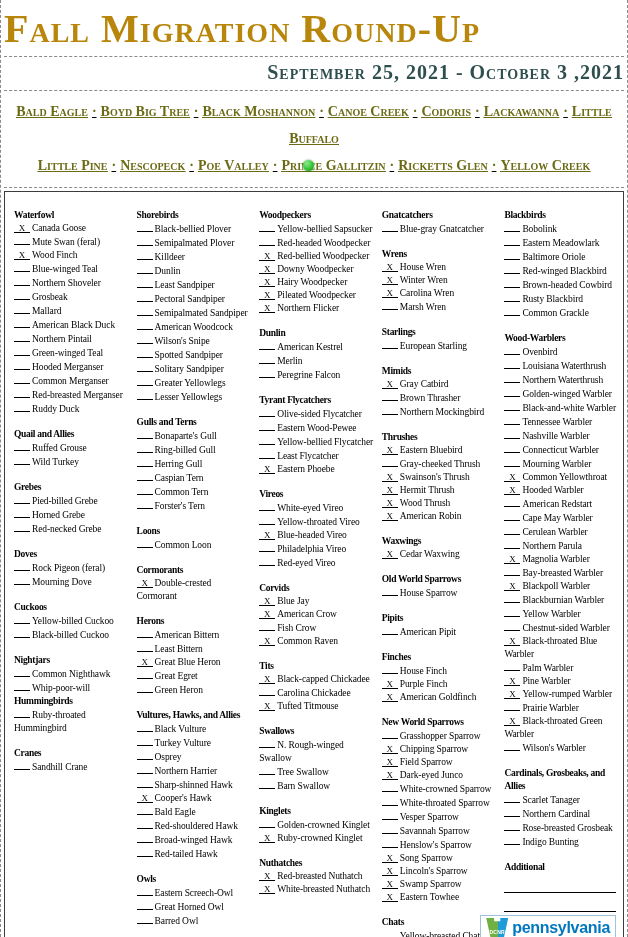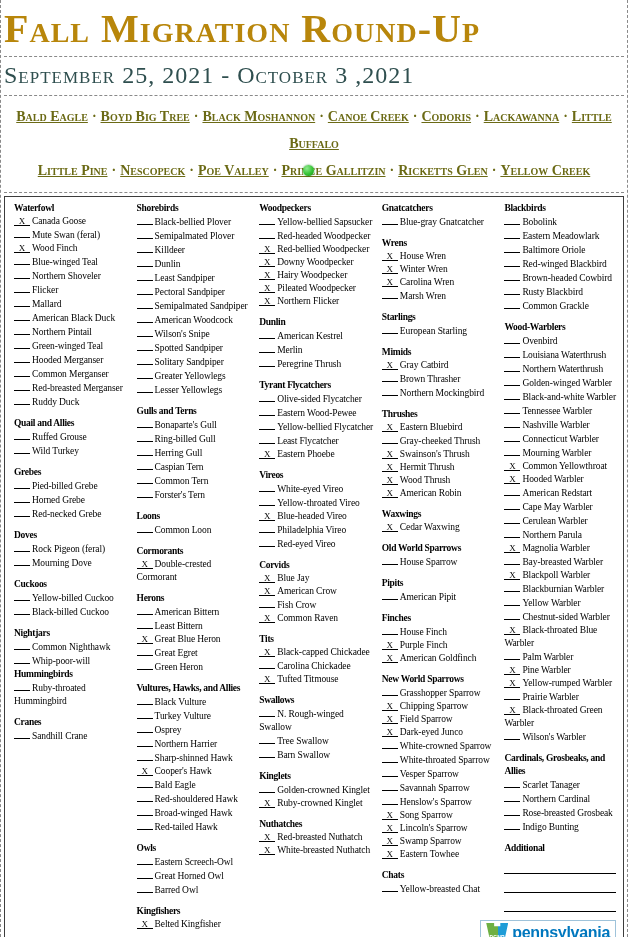--- a/index.html
+++ b/index.html
@@ -7,46 +7,46 @@
   body { font-family:"Liberation Serif", serif; color:#000; position:relative; overflow:hidden; }
   .page { position:absolute; inset:0; border-left:1px dashed #8a8a8a; border-right:1px dashed #8a8a8a; padding:0 3px; background:#fff; }
 
   .title {
     font-variant:small-caps; font-weight:bold; 
     font-size:40px; line-height:1.25; letter-spacing:1px;
     color:var(--c-title,#B8860B); padding:4px 0 2px;
     border-bottom:1px dashed #8a8a8a;
   }
   .date {
-    font-variant:small-caps; font-weight:normal; text-align:left;
-    font-size:24px; line-height:1.25; letter-spacing:1px;
+    font-variant:small-caps; font-weight:bold; text-align:right;
+    font-size:20px; line-height:1.25; letter-spacing:1px;
     color:var(--c-date,#2F4F4F); padding:3px 0 5px;
     border-bottom:1px dashed #8a8a8a;
   }
   .links { text-align:center; padding:7px 0 8px; border-bottom:1px dashed #8a8a8a; }
-  .loc-row { line-height:26px; }
+  .loc-row { line-height:26px;text-decoration:underline; }
   .loc {
     font-variant:small-caps; font-weight:bold; font-size:14px;
     color:var(--c-links,#6B6A15); text-decoration:underline;
     position:relative; cursor:pointer;
   }
   .sep { font-weight:bold; font-size:14px; color:var(--c-links,#6B6A15); margin:0 4px; }
   .cursor-dot {
     position:absolute; left:22px; top:2px; width:11px; height:11px; border-radius:50%;
     background:radial-gradient(circle at 35% 30%, #8fe98f, var(--c-marker,#35C435) 55%, #178a17);
     box-shadow:0 0 2px rgba(0,120,0,.8);
   }
 
   .box {
     border:1px solid #3c3c3c; margin-top:3px; height:754px;
     display:flex; align-items:stretch; padding:5px 2px 4px 3px;
     position:relative; background:#fff; overflow:hidden;
   }
   .col { flex:1 1 0; padding:0 2px 0 6px; font-size:9.5px; line-height:13px; letter-spacing:-0.1px; }
-  .sec { margin-bottom:8px; }
+  .sec { margin-bottom:8px;margin-top:12px; }
   .sec.tight { margin-top:-8px; }
   .sec-title { font-weight:bold; font-size:9.5px; letter-spacing:-0.3px; }
   .item { }
   .blank {
     display:inline-block; width:16px; height:10px; line-height:10px;
     border-bottom:1px solid #000; text-align:center;
     font-size:9px; margin-right:2px;
   }
   .write-line { border-bottom:1px solid #000; height:19px; width:97%; }
 
@@ -75,21 +75,21 @@
     </div>
   <div class="box">
     <div class="col">
         <div class="sec">
           <div class="sec-title">Waterfowl</div>
           <div class="item"><span class="blank">X</span><span class="label">Canada Goose</span></div>
           <div class="item"><span class="blank"></span><span class="label">Mute Swan (feral)</span></div>
           <div class="item"><span class="blank">X</span><span class="label">Wood Finch</span></div>
           <div class="item"><span class="blank"></span><span class="label">Blue-winged Teal</span></div>
           <div class="item"><span class="blank"></span><span class="label">Northern Shoveler</span></div>
-          <div class="item"><span class="blank"></span><span class="label">Flicker</span></div>
+          <div class="item"><span class="blank"></span><span class="label">Grosbeak</span></div>
           <div class="item"><span class="blank"></span><span class="label">Mallard</span></div>
           <div class="item"><span class="blank"></span><span class="label">American Black Duck</span></div>
           <div class="item"><span class="blank"></span><span class="label">Northern Pintail</span></div>
           <div class="item"><span class="blank"></span><span class="label">Green-winged Teal</span></div>
           <div class="item"><span class="blank"></span><span class="label">Hooded Merganser</span></div>
           <div class="item"><span class="blank"></span><span class="label">Common Merganser</span></div>
           <div class="item"><span class="blank"></span><span class="label">Red-breasted Merganser</span></div>
           <div class="item"><span class="blank"></span><span class="label">Ruddy Duck</span></div>
         </div>
         <div class="sec">
@@ -201,21 +201,21 @@
           <div class="item"><span class="blank">X</span><span class="label">Red-bellied Woodpecker</span></div>
           <div class="item"><span class="blank">X</span><span class="label">Downy Woodpecker</span></div>
           <div class="item"><span class="blank">X</span><span class="label">Hairy Woodpecker</span></div>
           <div class="item"><span class="blank">X</span><span class="label">Pileated Woodpecker</span></div>
           <div class="item"><span class="blank">X</span><span class="label">Northern Flicker</span></div>
         </div>
         <div class="sec">
           <div class="sec-title">Dunlin</div>
           <div class="item"><span class="blank"></span><span class="label">American Kestrel</span></div>
           <div class="item"><span class="blank"></span><span class="label">Merlin</span></div>
-          <div class="item"><span class="blank"></span><span class="label">Peregrine Thrush</span></div>
+          <div class="item"><span class="blank"></span><span class="label">Peregrine Falcon</span></div>
         </div>
         <div class="sec">
           <div class="sec-title">Tyrant Flycatchers</div>
           <div class="item"><span class="blank"></span><span class="label">Olive-sided Flycatcher</span></div>
           <div class="item"><span class="blank"></span><span class="label">Eastern Wood-Pewee</span></div>
           <div class="item"><span class="blank"></span><span class="label">Yellow-bellied Flycatcher</span></div>
           <div class="item"><span class="blank"></span><span class="label">Least Flycatcher</span></div>
           <div class="item"><span class="blank">X</span><span class="label">Eastern Phoebe</span></div>
         </div>
         <div class="sec">

